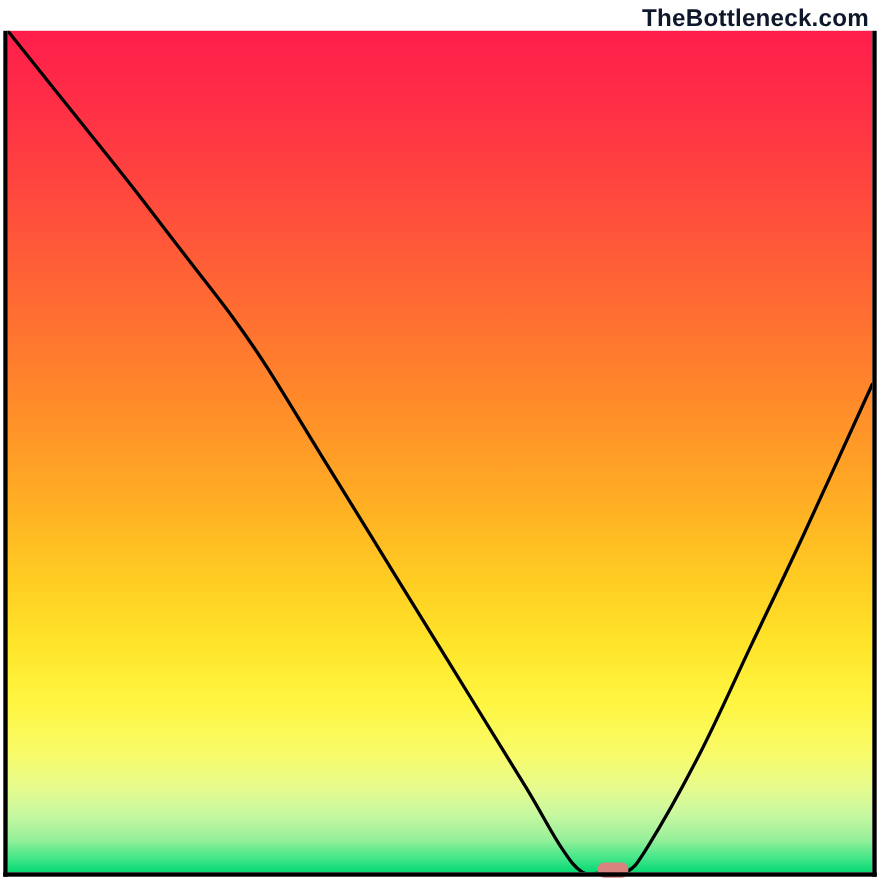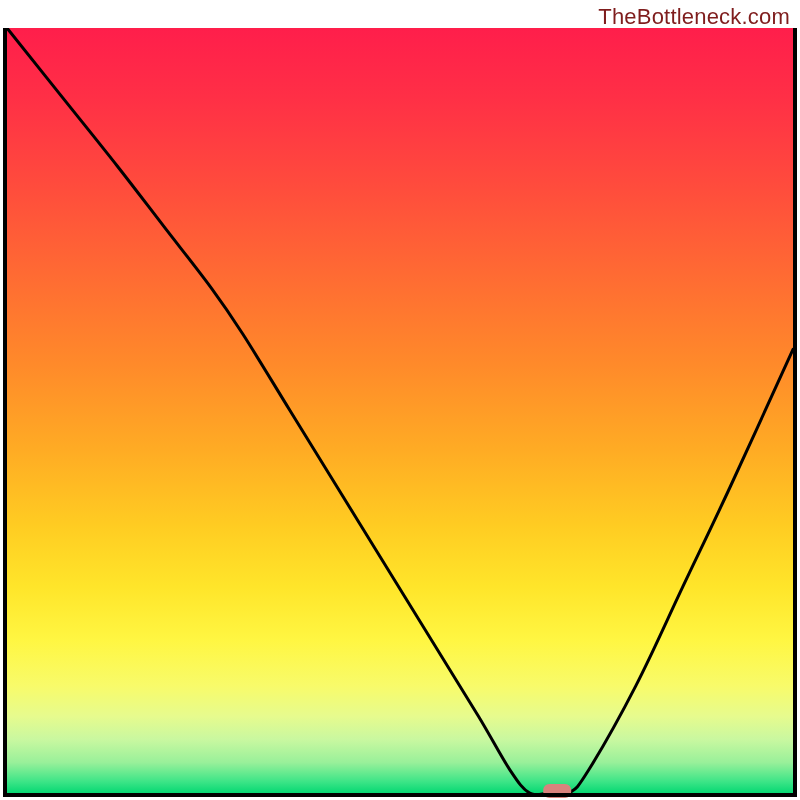--- a/index.html
+++ b/index.html
@@ -17,22 +17,22 @@
   }
   svg {
     display: block;
   }
   .watermark {
     position: absolute;
     top: 4px;
     right: 10px;
     font-family: Arial, Helvetica, sans-serif;
     font-size: 22px;
-    font-weight: 400;
-    color: #7f1d1d;
+    font-weight: 700;
+    color: #0f172a;
     letter-spacing: 0.2px;
     user-select: none;
   }
 </style>
 </head>
 <body>
 
 <div class="stage">
   <svg id="chart-svg" width="800" height="800" viewBox="0 0 800 800">
     <defs>

